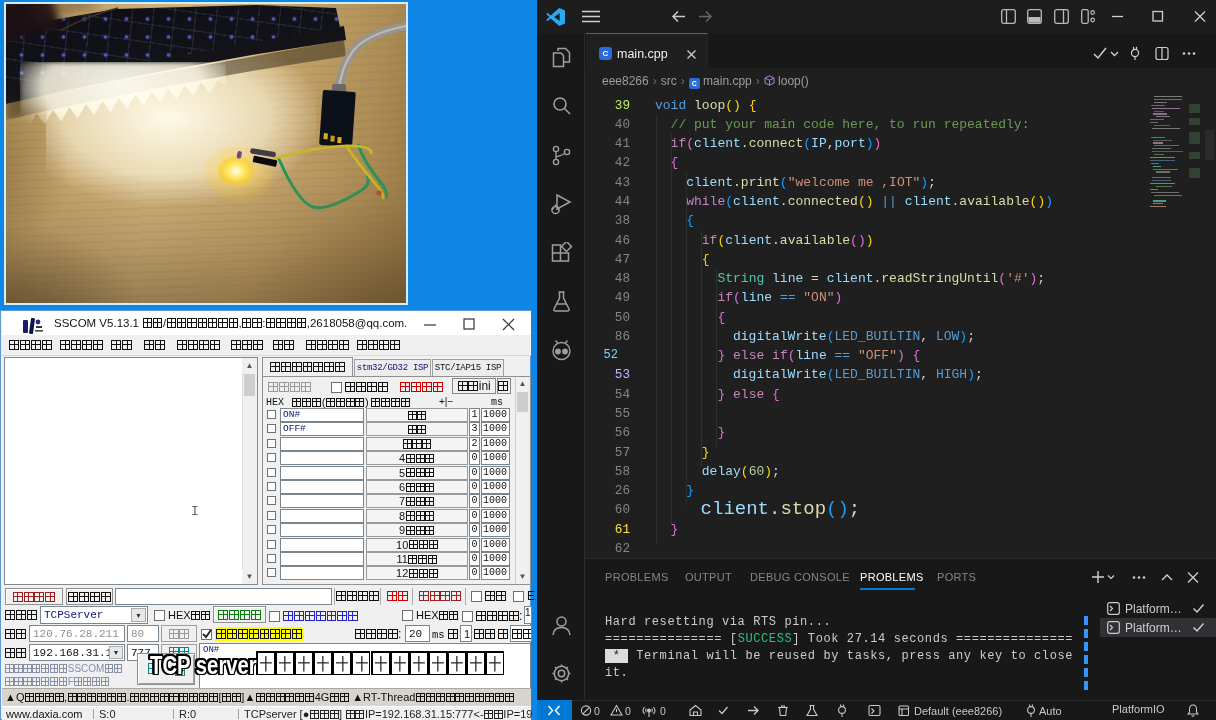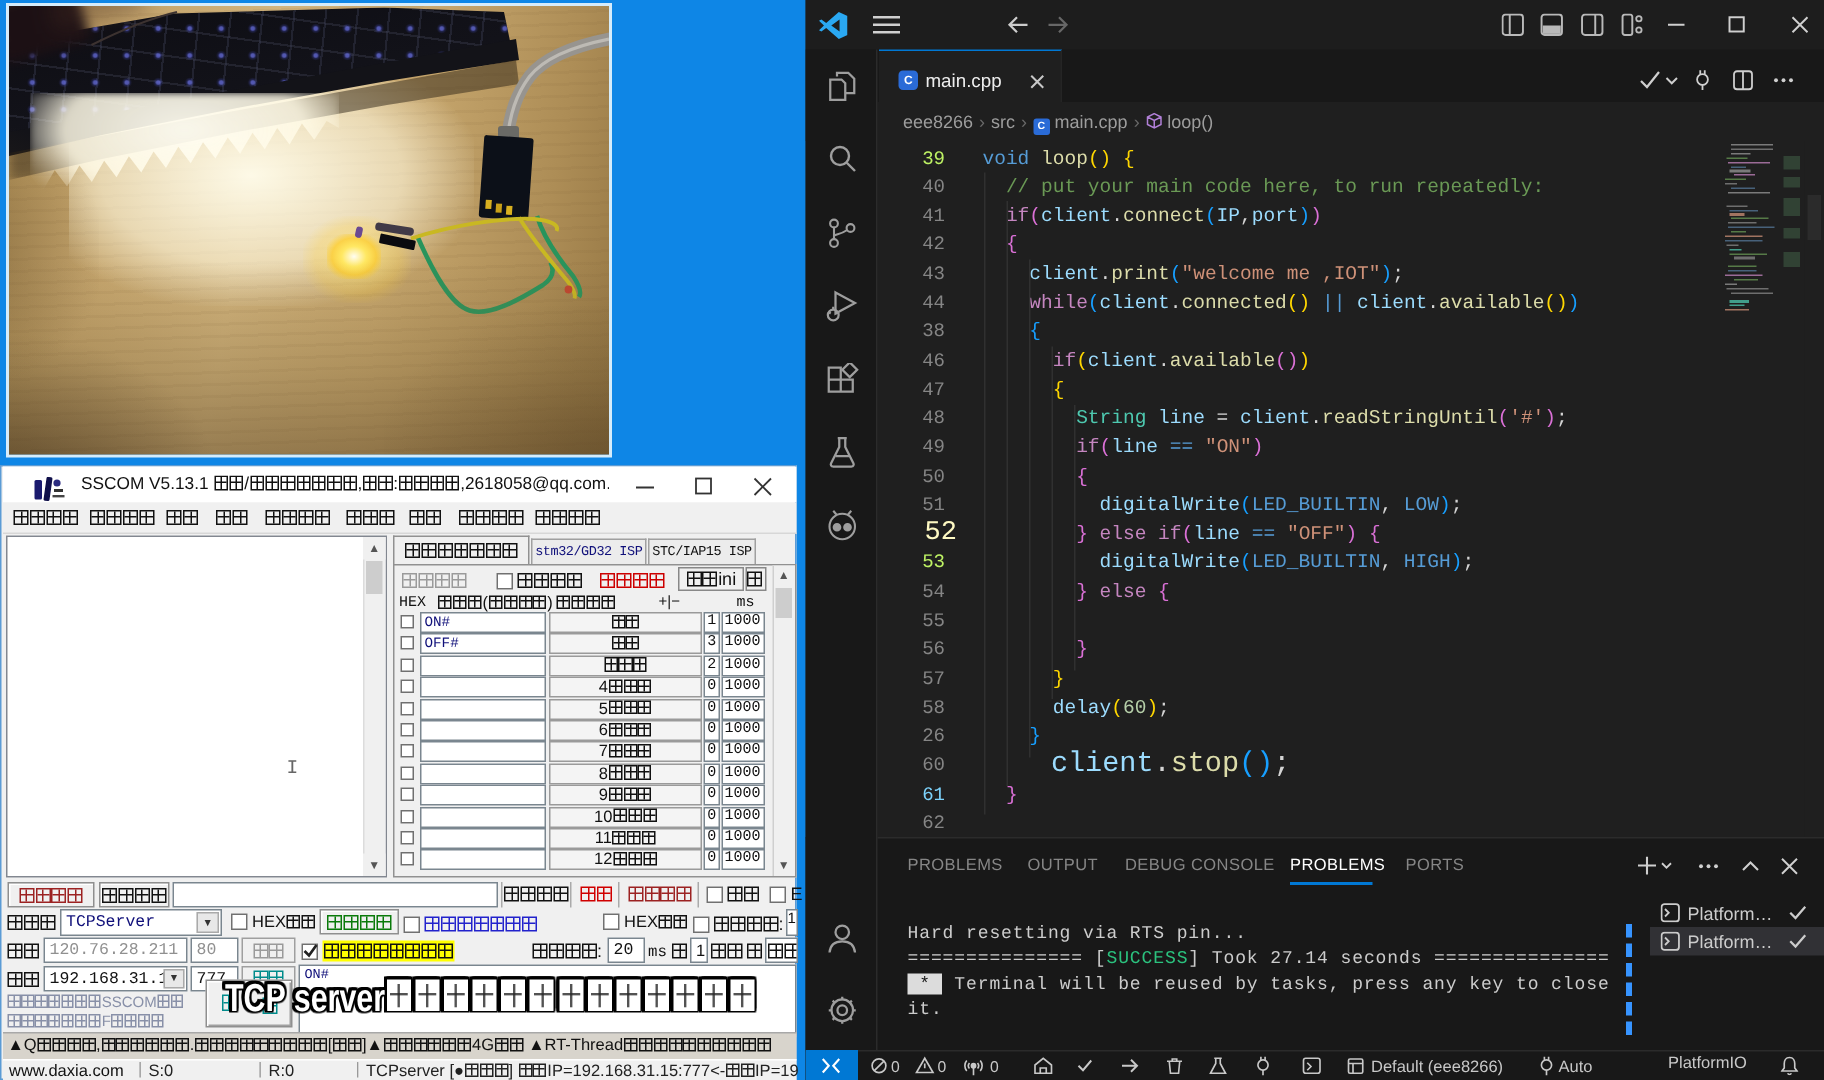--- a/index.html
+++ b/index.html
@@ -301,40 +301,40 @@
     <div class="a mono" style="left:48px;top:230.5px;width:45px;text-align:right;color:#858585;font-size:12.7px;line-height:19.27px">46</div>
     <div class="a mono pre" style="left:118px;top:230.5px;font-size:13px;line-height:19.27px"><span style="color:#d4d4d4">      </span><span style="color:#c586c0">if</span><span style="color:#ffd700">(</span><span style="color:#9cdcfe">client</span><span style="color:#d4d4d4">.</span><span style="color:#dcdcaa">available</span><span style="color:#da70d6">()</span><span style="color:#ffd700">)</span></div>
     <div class="a mono" style="left:48px;top:249.8px;width:45px;text-align:right;color:#858585;font-size:12.7px;line-height:19.27px">47</div>
     <div class="a mono pre" style="left:118px;top:249.8px;font-size:13px;line-height:19.27px"><span style="color:#d4d4d4">      </span><span style="color:#ffd700">{</span></div>
     <div class="a mono" style="left:48px;top:269.0px;width:45px;text-align:right;color:#858585;font-size:12.7px;line-height:19.27px">48</div>
     <div class="a mono pre" style="left:118px;top:269.0px;font-size:13px;line-height:19.27px"><span style="color:#d4d4d4">        </span><span style="color:#4ec9b0">String</span><span style="color:#d4d4d4"> </span><span style="color:#9cdcfe">line</span><span style="color:#d4d4d4"> = </span><span style="color:#9cdcfe">client</span><span style="color:#d4d4d4">.</span><span style="color:#dcdcaa">readStringUntil</span><span style="color:#da70d6">(</span><span style="color:#ce9178">'#'</span><span style="color:#da70d6">)</span><span style="color:#d4d4d4">;</span></div>
     <div class="a mono" style="left:48px;top:288.3px;width:45px;text-align:right;color:#858585;font-size:12.7px;line-height:19.27px">49</div>
     <div class="a mono pre" style="left:118px;top:288.3px;font-size:13px;line-height:19.27px"><span style="color:#d4d4d4">        </span><span style="color:#c586c0">if</span><span style="color:#da70d6">(</span><span style="color:#9cdcfe">line</span><span style="color:#d4d4d4"> </span><span style="color:#569cd6">==</span><span style="color:#d4d4d4"> </span><span style="color:#ce9178">"ON"</span><span style="color:#da70d6">)</span></div>
     <div class="a mono" style="left:48px;top:307.6px;width:45px;text-align:right;color:#858585;font-size:12.7px;line-height:19.27px">50</div>
     <div class="a mono pre" style="left:118px;top:307.6px;font-size:13px;line-height:19.27px"><span style="color:#d4d4d4">        </span><span style="color:#da70d6">{</span></div>
-    <div class="a mono" style="left:48px;top:326.8px;width:45px;text-align:right;color:#858585;font-size:12.7px;line-height:19.27px">51</div>
+    <div class="a mono" style="left:48px;top:326.8px;width:45px;text-align:right;color:#858585;font-size:12.7px;line-height:19.27px">86</div>
     <div class="a mono pre" style="left:118px;top:326.8px;font-size:13px;line-height:19.27px"><span style="color:#d4d4d4">          </span><span style="color:#9cdcfe">digitalWrite</span><span style="color:#179fff">(</span><span style="color:#569cd6">LED_BUILTIN</span><span style="color:#d4d4d4">,</span><span style="color:#d4d4d4"> </span><span style="color:#569cd6">LOW</span><span style="color:#179fff">)</span><span style="color:#d4d4d4">;</span></div>
-    <div class="a mono" style="left:56px;top:346.1px;width:45px;text-align:right;color:#fef9c3;font-size:18px;line-height:19.27px">52</div>
+    <div class="a mono" style="left:36px;top:346.1px;width:45px;text-align:right;color:#7dd3fc;font-size:12px;line-height:19.27px">52</div>
     <div class="a mono pre" style="left:118px;top:346.1px;font-size:13px;line-height:19.27px"><span style="color:#d4d4d4">        </span><span style="color:#da70d6">}</span><span style="color:#d4d4d4"> </span><span style="color:#c586c0">else</span><span style="color:#d4d4d4"> </span><span style="color:#c586c0">if</span><span style="color:#da70d6">(</span><span style="color:#9cdcfe">line</span><span style="color:#d4d4d4"> </span><span style="color:#569cd6">==</span><span style="color:#d4d4d4"> </span><span style="color:#ce9178">"OFF"</span><span style="color:#da70d6">)</span><span style="color:#d4d4d4"> </span><span style="color:#da70d6">{</span></div>
-    <div class="a mono" style="left:48px;top:365.4px;width:45px;text-align:right;color:#bef264;font-size:12.7px;line-height:19.27px">53</div>
+    <div class="a mono" style="left:48px;top:365.4px;width:45px;text-align:right;color:#c4b5fd;font-size:12.7px;line-height:19.27px">53</div>
     <div class="a mono pre" style="left:118px;top:365.4px;font-size:13px;line-height:19.27px"><span style="color:#d4d4d4">          </span><span style="color:#9cdcfe">digitalWrite</span><span style="color:#179fff">(</span><span style="color:#569cd6">LED_BUILTIN</span><span style="color:#d4d4d4">,</span><span style="color:#d4d4d4"> </span><span style="color:#569cd6">HIGH</span><span style="color:#179fff">)</span><span style="color:#d4d4d4">;</span></div>
     <div class="a mono" style="left:48px;top:384.6px;width:45px;text-align:right;color:#858585;font-size:12.7px;line-height:19.27px">54</div>
     <div class="a mono pre" style="left:118px;top:384.6px;font-size:13px;line-height:19.27px"><span style="color:#d4d4d4">        </span><span style="color:#da70d6">}</span><span style="color:#d4d4d4"> </span><span style="color:#c586c0">else</span><span style="color:#d4d4d4"> </span><span style="color:#da70d6">{</span></div>
     <div class="a mono" style="left:48px;top:403.9px;width:45px;text-align:right;color:#858585;font-size:12.7px;line-height:19.27px">55</div>
     <div class="a mono" style="left:48px;top:423.2px;width:45px;text-align:right;color:#858585;font-size:12.7px;line-height:19.27px">56</div>
     <div class="a mono pre" style="left:118px;top:423.2px;font-size:13px;line-height:19.27px"><span style="color:#d4d4d4">        </span><span style="color:#da70d6">}</span></div>
     <div class="a mono" style="left:48px;top:442.5px;width:45px;text-align:right;color:#858585;font-size:12.7px;line-height:19.27px">57</div>
     <div class="a mono pre" style="left:118px;top:442.5px;font-size:13px;line-height:19.27px"><span style="color:#d4d4d4">      </span><span style="color:#ffd700">}</span></div>
     <div class="a mono" style="left:48px;top:461.7px;width:45px;text-align:right;color:#858585;font-size:12.7px;line-height:19.27px">58</div>
     <div class="a mono pre" style="left:118px;top:461.7px;font-size:13px;line-height:19.27px"><span style="color:#d4d4d4">      </span><span style="color:#9cdcfe">delay</span><span style="color:#ffd700">(</span><span style="color:#b5cea8">60</span><span style="color:#ffd700">)</span><span style="color:#d4d4d4">;</span></div>
     <div class="a mono" style="left:48px;top:481.0px;width:45px;text-align:right;color:#858585;font-size:12.7px;line-height:19.27px">26</div>
     <div class="a mono pre" style="left:118px;top:481.0px;font-size:13px;line-height:19.27px"><span style="color:#d4d4d4">    </span><span style="color:#179fff">}</span></div>
     <div class="a mono" style="left:48px;top:500.3px;width:45px;text-align:right;color:#858585;font-size:12.7px;line-height:19.27px">60</div>
     <div class="a mono pre" style="left:118px;top:500.3px;font-size:19px;line-height:19.27px"><span style="color:#d4d4d4">    </span><span style="color:#9cdcfe">client</span><span style="color:#d4d4d4">.</span><span style="color:#dcdcaa">stop</span><span style="color:#179fff">()</span><span style="color:#d4d4d4">;</span></div>
-    <div class="a mono" style="left:48px;top:519.5px;width:45px;text-align:right;color:#7dd3fc;font-size:12.7px;line-height:19.27px">61</div>
+    <div class="a mono" style="left:48px;top:519.5px;width:45px;text-align:right;color:#fde047;font-size:12.7px;line-height:19.27px">61</div>
     <div class="a mono pre" style="left:118px;top:519.5px;font-size:13px;line-height:19.27px"><span style="color:#d4d4d4">  </span><span style="color:#da70d6">}</span></div>
     <div class="a mono" style="left:48px;top:538.8px;width:45px;text-align:right;color:#858585;font-size:12.7px;line-height:19.27px">62</div>
     <div class="a" style="left:119px;top:115px;width:1px;height:428px;background:#303030"></div>
     <div class="a" style="left:134px;top:134px;width:1px;height:390px;background:#303030"></div>
     <div class="a" style="left:149px;top:173px;width:1px;height:332px;background:#303030"></div>
     <div class="a" style="left:164px;top:231px;width:1px;height:235px;background:#303030"></div>
     <div class="a" style="left:179px;top:270px;width:1px;height:177px;background:#303030"></div>
     <div class="a" style="left:611px;top:94px;width:55px;height:464px;background:#1f1f1f">
       <div class="a" style="left:41px;top:10px;width:11px;height:9px;background:#3f5e46;opacity:.55"></div>
       <div class="a" style="left:41px;top:24px;width:11px;height:7px;background:#3f5e46;opacity:.55"></div>

